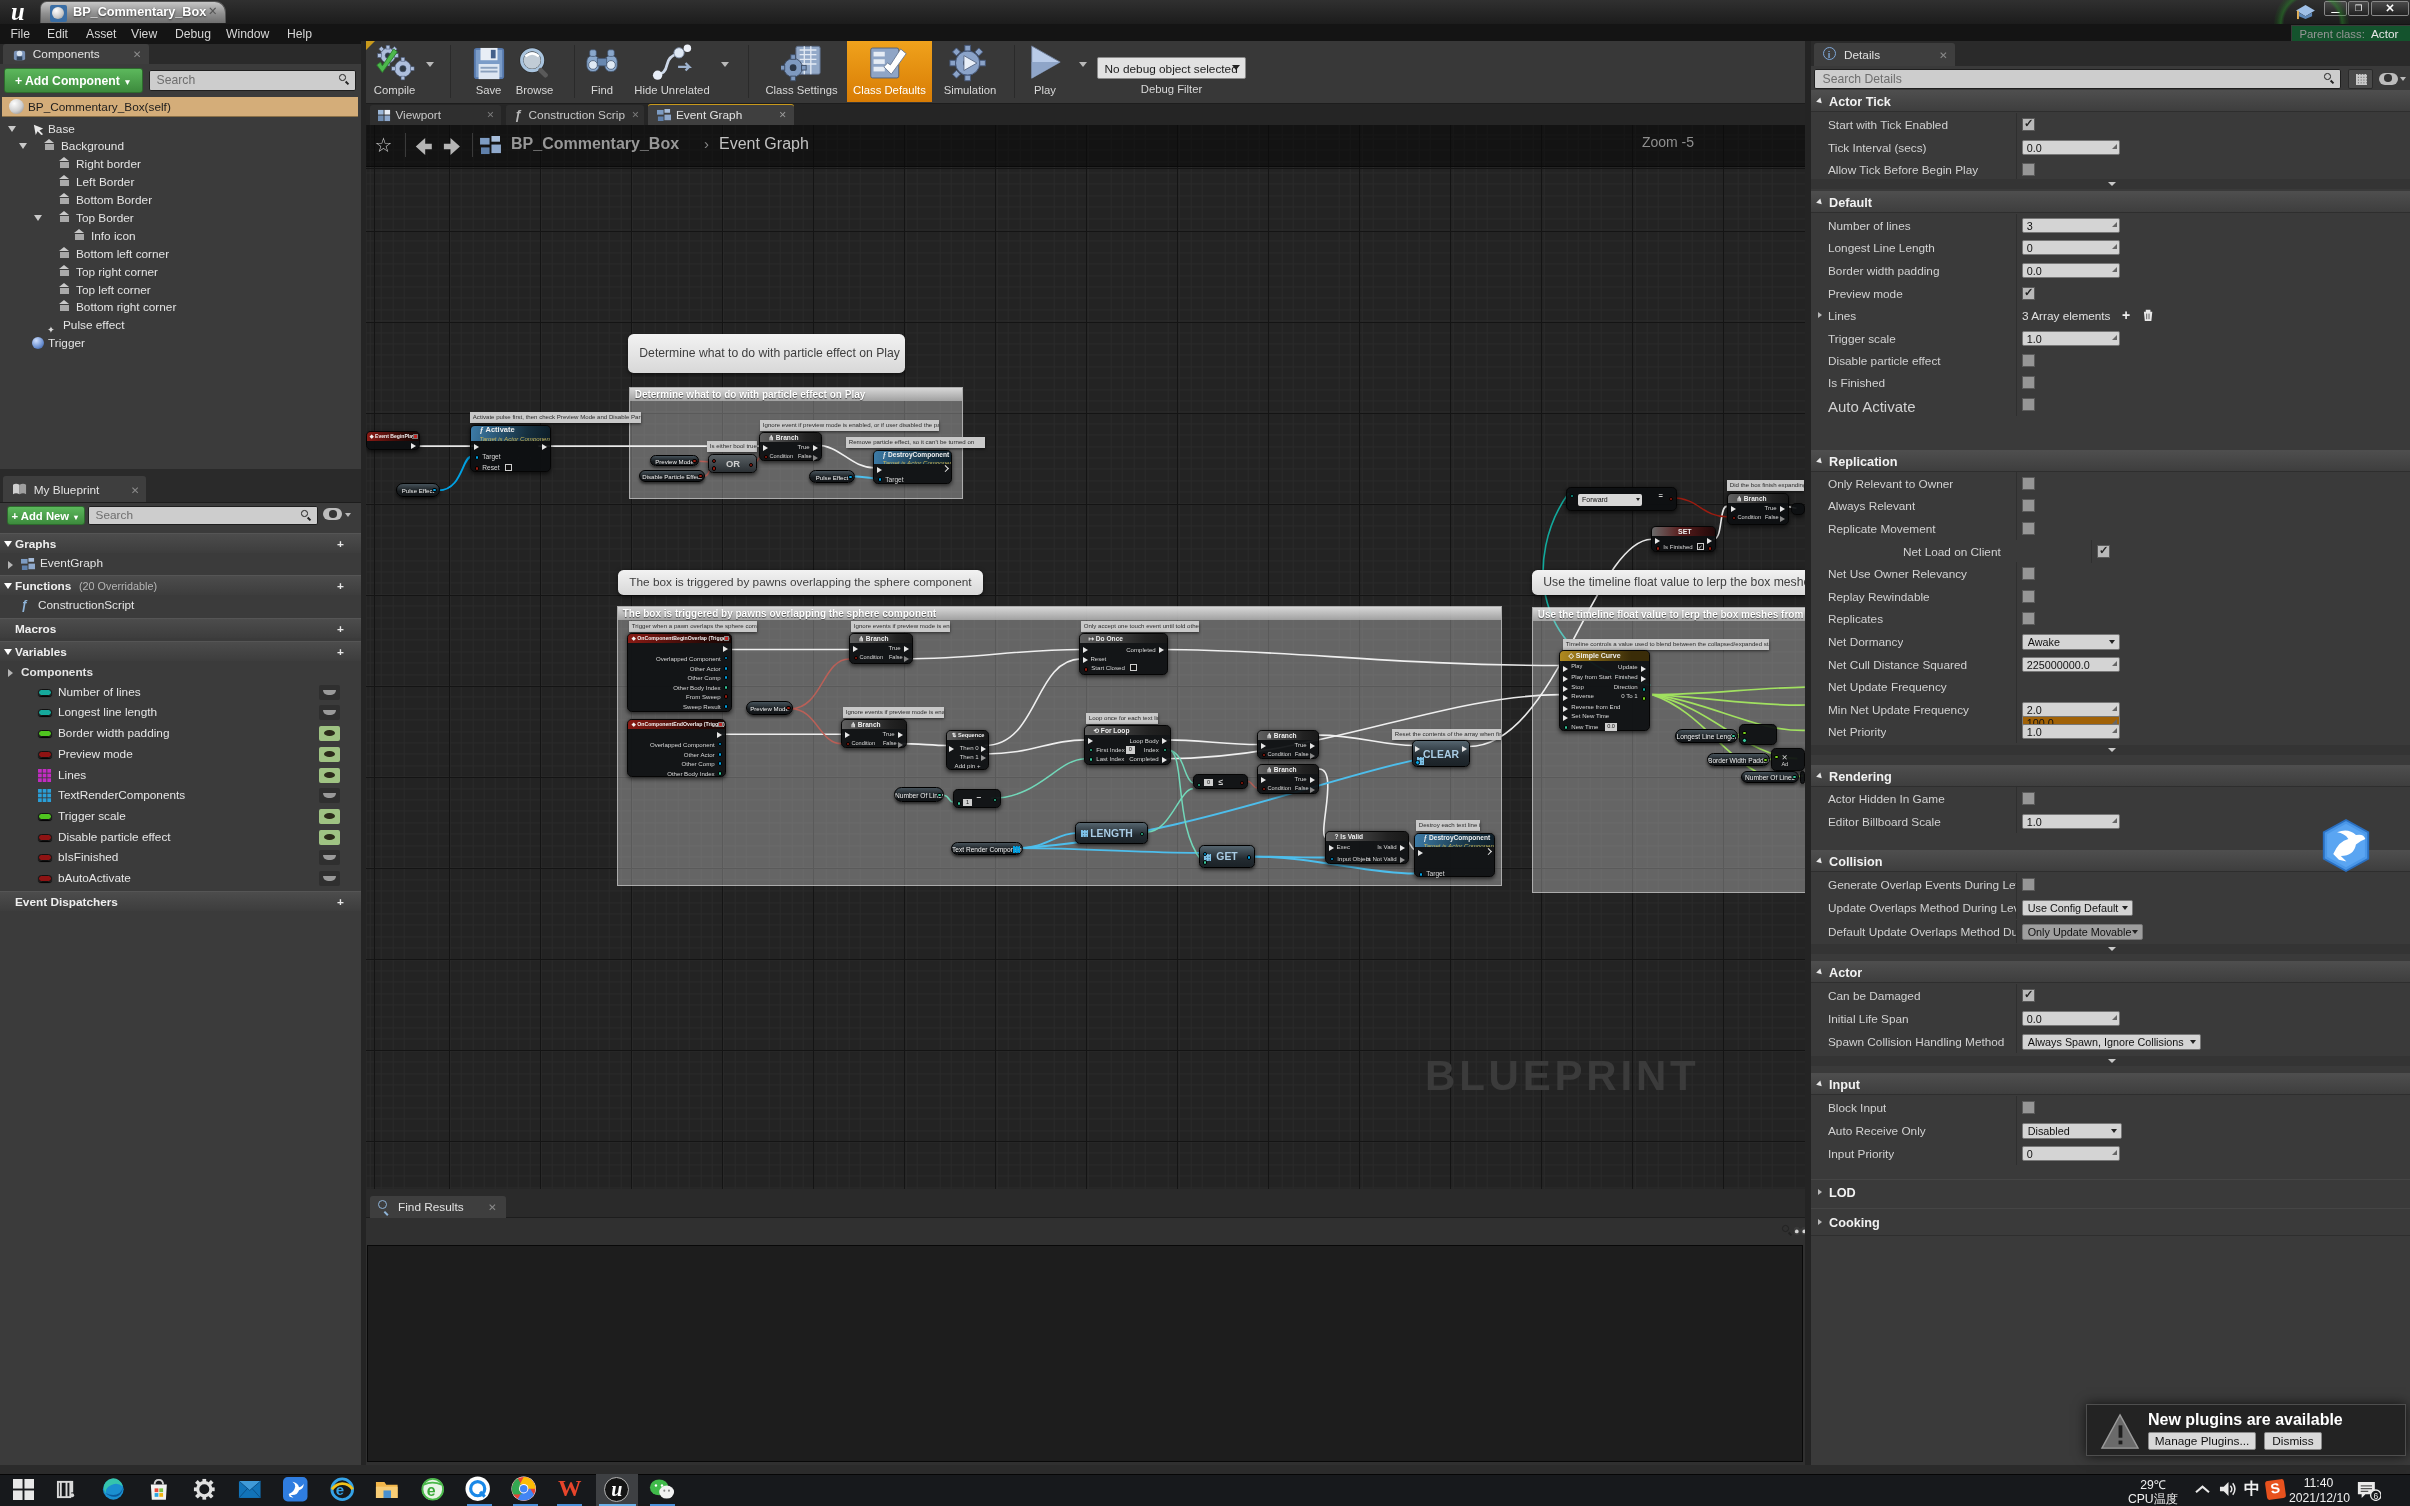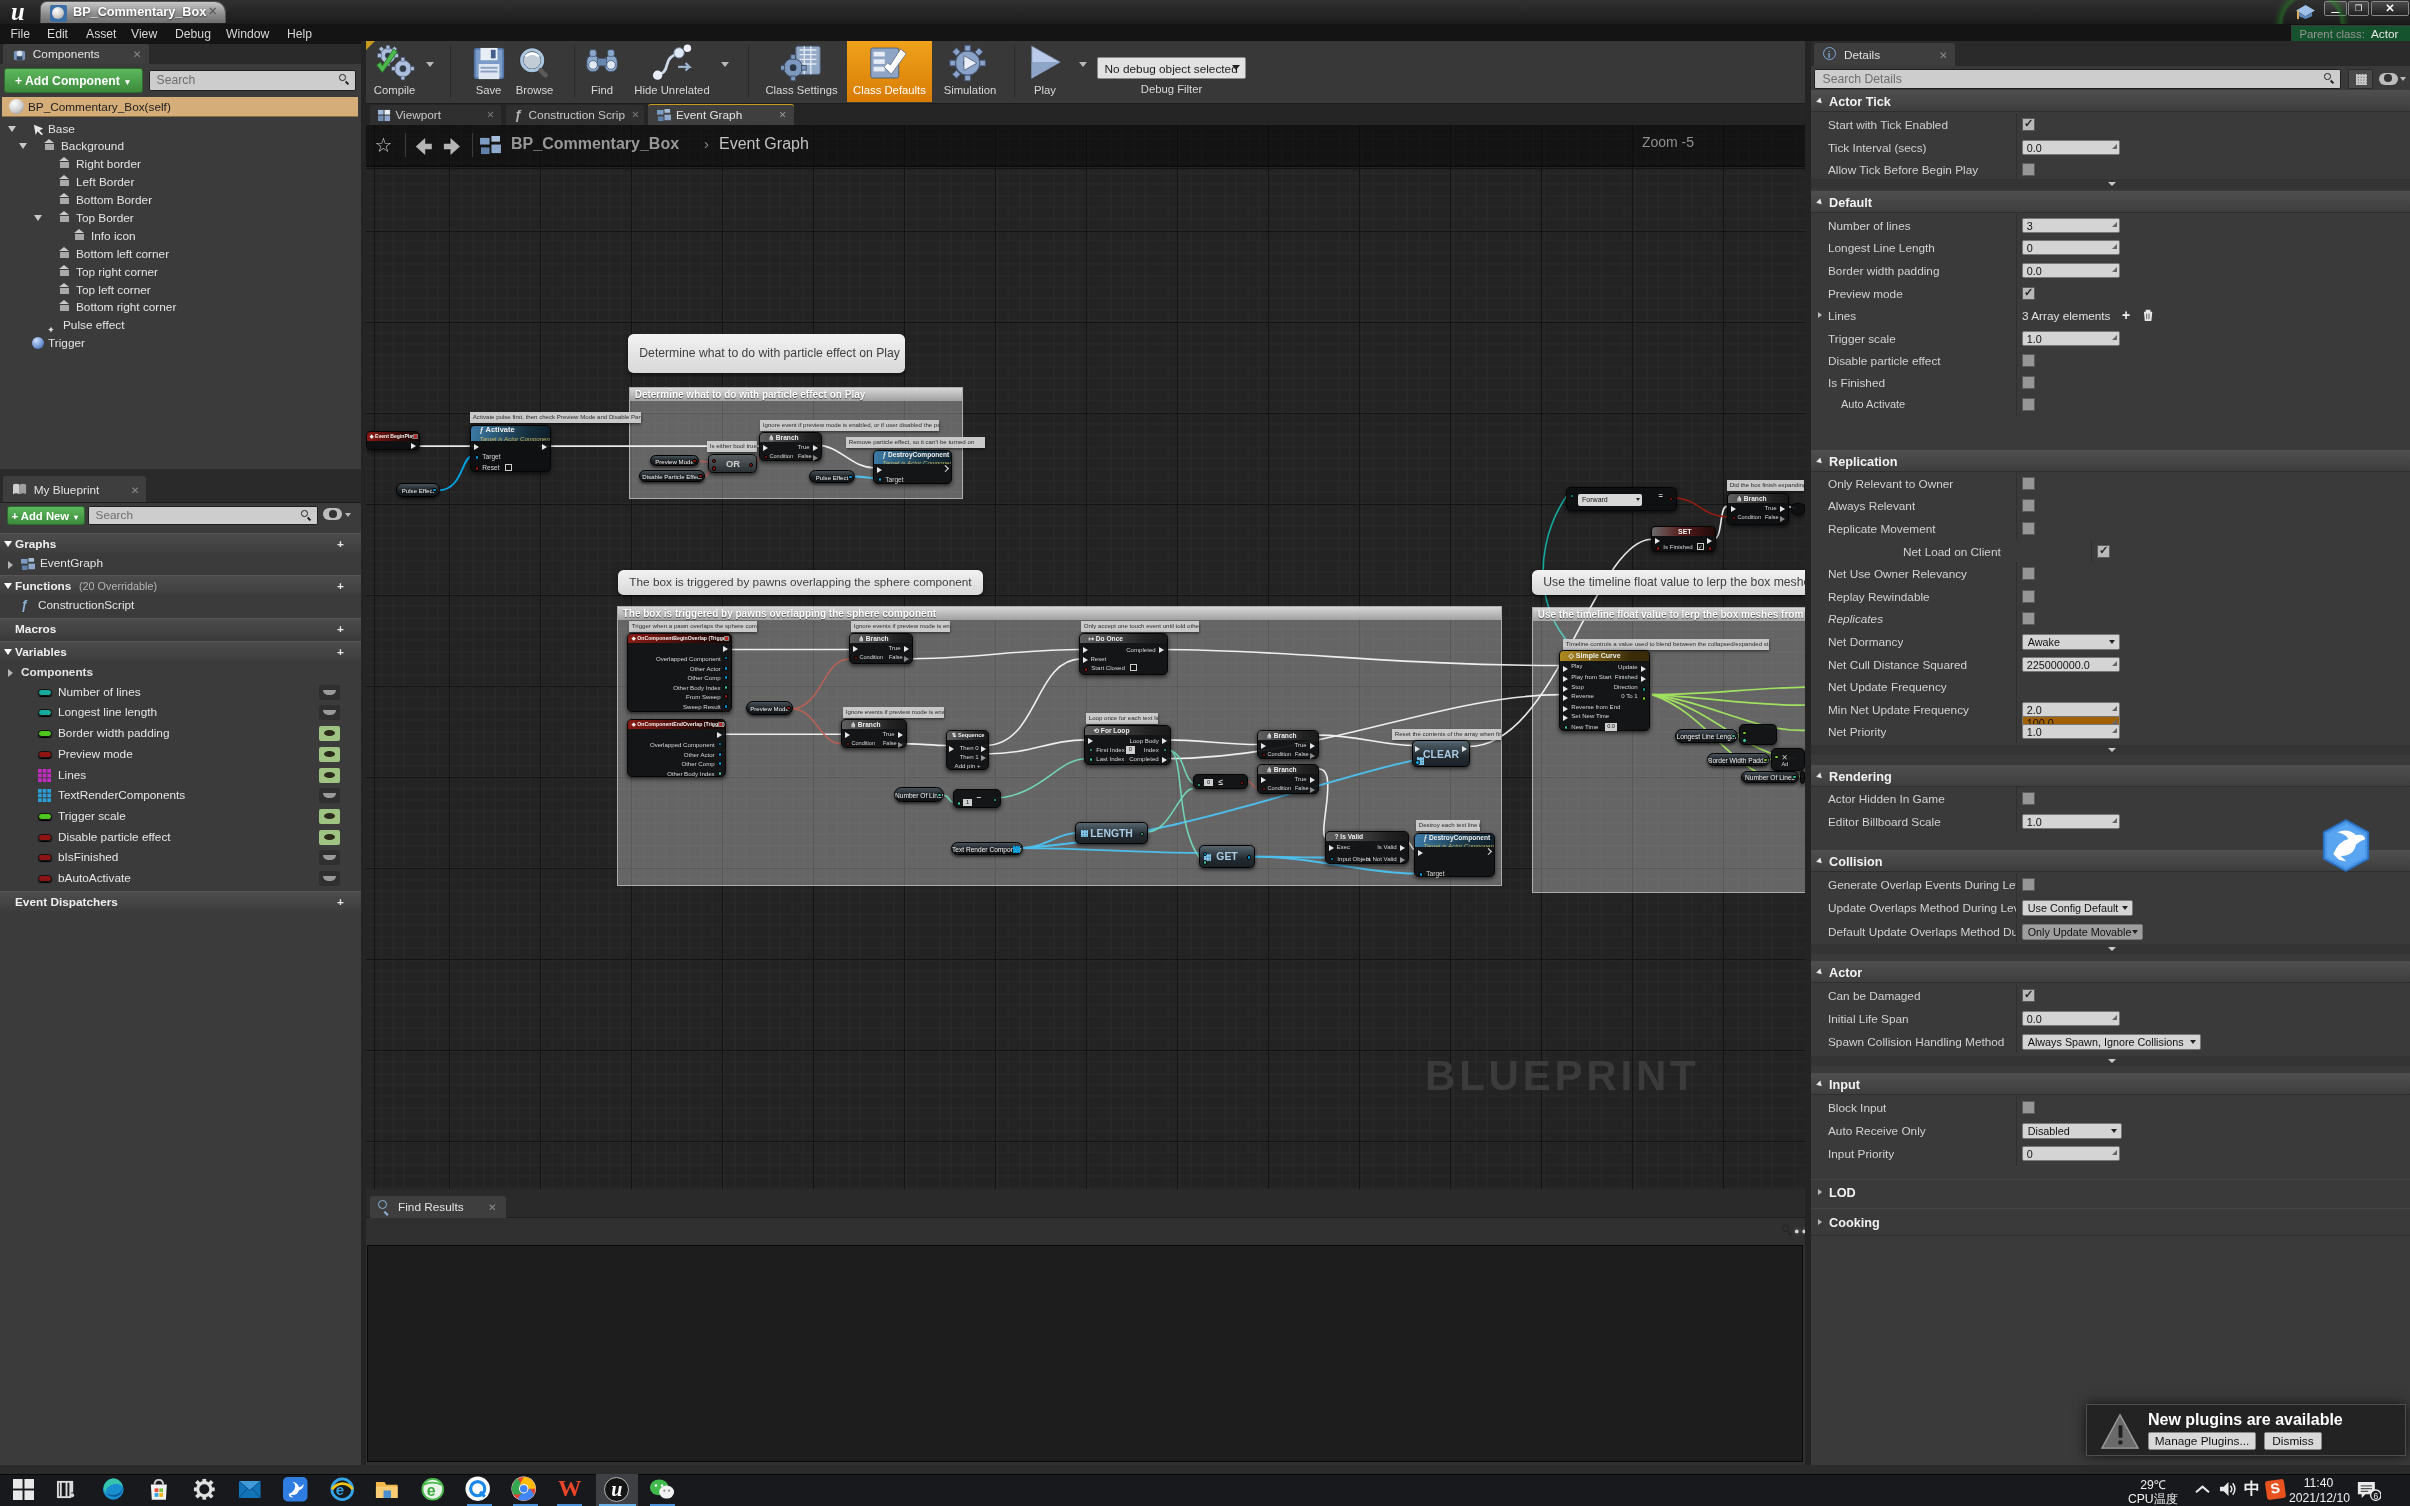--- a/index.html
+++ b/index.html
@@ -934,21 +934,21 @@
       <span style="position:absolute;left:17px;top:4.7px;font-size:11.8px;color:#d2d2d2;white-space:nowrap;overflow:hidden;max-width:188px;">Disable particle effect</span>
       <span style="position:absolute;left:211px;top:4.7px;width:13px;height:13px;background:#969696;border:0.9px solid #5a5a5a;"></span>
     </div>
 <div class="abs" style="left:1811px;top:371px;width:600px;height:22.6px;">
       <span style="position:absolute;left:205px;top:0;width:0.9px;height:100%;background:#2f2f2f;"></span>
       <span style="position:absolute;left:17px;top:4.7px;font-size:11.8px;color:#d2d2d2;white-space:nowrap;overflow:hidden;max-width:188px;">Is Finished</span>
       <span style="position:absolute;left:211px;top:4.7px;width:13px;height:13px;background:#969696;border:0.9px solid #5a5a5a;"></span>
     </div>
 <div class="abs" style="left:1811px;top:393px;width:600px;height:22.6px;">
       <span style="position:absolute;left:205px;top:0;width:0.9px;height:100%;background:#2f2f2f;"></span>
-      <span style="position:absolute;left:17px;top:4.7px;font-size:11px;color:#d2d2d2;white-space:nowrap;overflow:hidden;max-width:188px;margin-left:13px;">Auto Activate</span>
+      <span style="position:absolute;left:17px;top:4.7px;font-size:15px;color:#d2d2d2;white-space:nowrap;overflow:hidden;max-width:188px;">Auto Activate</span>
       <span style="position:absolute;left:211px;top:4.7px;width:13px;height:13px;background:#969696;border:0.9px solid #5a5a5a;"></span>
     </div>
 <div class="abs" style="left:1811px;top:450px;width:600px;height:21.7px;background:linear-gradient(#4e4e4e,#3e3e3e);border-top:0.9px solid #4e4e4e;border-bottom:0.9px solid #2e2e2e;">
       <span style="position:absolute;left:5.6px;top:7.5px;width:0;height:0;border-left:3.8px solid transparent;border-right:3.8px solid transparent;border-top:5.6px solid #e8e8e8;transform:rotate(-45deg);"></span>
       <span style="position:absolute;left:18px;top:3.8px;font-size:12.7px;font-weight:bold;color:#f2f2f2;">Replication</span>
     </div>
 <div class="abs" style="left:1811px;top:472px;width:600px;height:22.6px;">
       <span style="position:absolute;left:205px;top:0;width:0.9px;height:100%;background:#2f2f2f;"></span>
       <span style="position:absolute;left:17px;top:4.7px;font-size:11.8px;color:#d2d2d2;white-space:nowrap;overflow:hidden;max-width:188px;">Only Relevant to Owner</span>
       <span style="position:absolute;left:211px;top:4.7px;width:13px;height:13px;background:#969696;border:0.9px solid #5a5a5a;"></span>
@@ -975,21 +975,21 @@
       <span style="position:absolute;left:17px;top:4.7px;font-size:11.8px;color:#d2d2d2;white-space:nowrap;overflow:hidden;max-width:188px;">Net Use Owner Relevancy</span>
       <span style="position:absolute;left:211px;top:4.7px;width:13px;height:13px;background:#969696;border:0.9px solid #5a5a5a;"></span>
     </div>
 <div class="abs" style="left:1811px;top:585px;width:600px;height:22.6px;">
       <span style="position:absolute;left:205px;top:0;width:0.9px;height:100%;background:#2f2f2f;"></span>
       <span style="position:absolute;left:17px;top:4.7px;font-size:11.8px;color:#d2d2d2;white-space:nowrap;overflow:hidden;max-width:188px;">Replay Rewindable</span>
       <span style="position:absolute;left:211px;top:4.7px;width:13px;height:13px;background:#969696;border:0.9px solid #5a5a5a;"></span>
     </div>
 <div class="abs" style="left:1811px;top:607px;width:600px;height:22.6px;">
       <span style="position:absolute;left:205px;top:0;width:0.9px;height:100%;background:#2f2f2f;"></span>
-      <span style="position:absolute;left:17px;top:4.7px;font-size:11.8px;color:#d2d2d2;white-space:nowrap;overflow:hidden;max-width:188px;font-style:italic;">Replicates</span>
+      <span style="position:absolute;left:17px;top:4.7px;font-size:11.8px;color:#d2d2d2;white-space:nowrap;overflow:hidden;max-width:188px;">Replicates</span>
       <span style="position:absolute;left:211px;top:4.7px;width:13px;height:13px;background:#969696;border:0.9px solid #5a5a5a;"></span>
     </div>
 <div class="abs" style="left:1811px;top:630px;width:600px;height:22.6px;">
       <span style="position:absolute;left:205px;top:0;width:0.9px;height:100%;background:#2f2f2f;"></span>
       <span style="position:absolute;left:17px;top:4.7px;font-size:11.8px;color:#d2d2d2;white-space:nowrap;overflow:hidden;max-width:188px;">Net Dormancy</span>
       <span style="position:absolute;left:211px;top:3.8px;width:98px;height:16px;background:#d4d4d4;border:0.9px solid #777;border-radius:1.9px;font-size:10.8px;color:#111;line-height:15px;padding-left:4.7px;white-space:nowrap;overflow:hidden;">Awake<span style="position:absolute;right:3.8px;top:5.6px;width:0;height:0;border-left:3.8px solid transparent;border-right:3.8px solid transparent;border-top:4.7px solid #222;"></span></span>
     </div>
 <div class="abs" style="left:1811px;top:653px;width:600px;height:22.6px;">
       <span style="position:absolute;left:205px;top:0;width:0.9px;height:100%;background:#2f2f2f;"></span>
       <span style="position:absolute;left:17px;top:4.7px;font-size:11.8px;color:#d2d2d2;white-space:nowrap;overflow:hidden;max-width:188px;">Net Cull Distance Squared</span>

